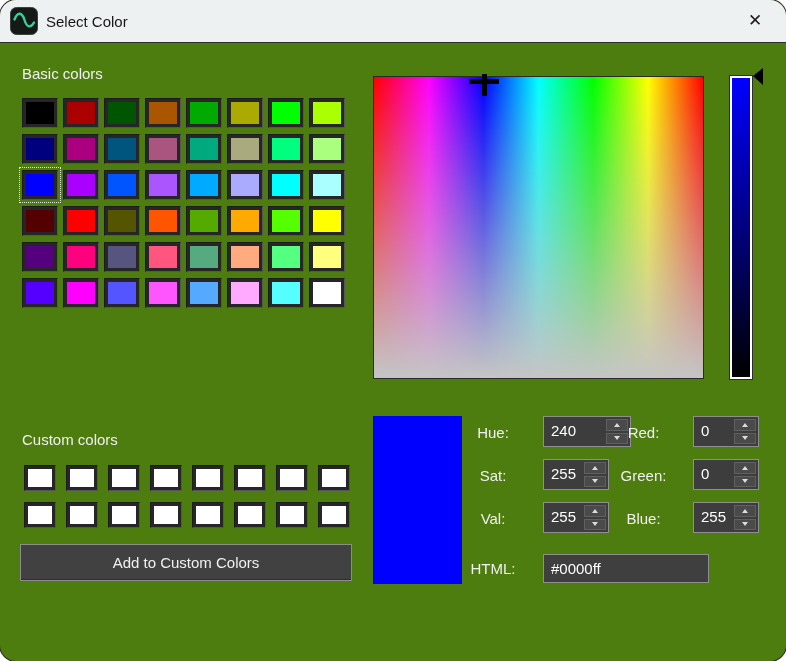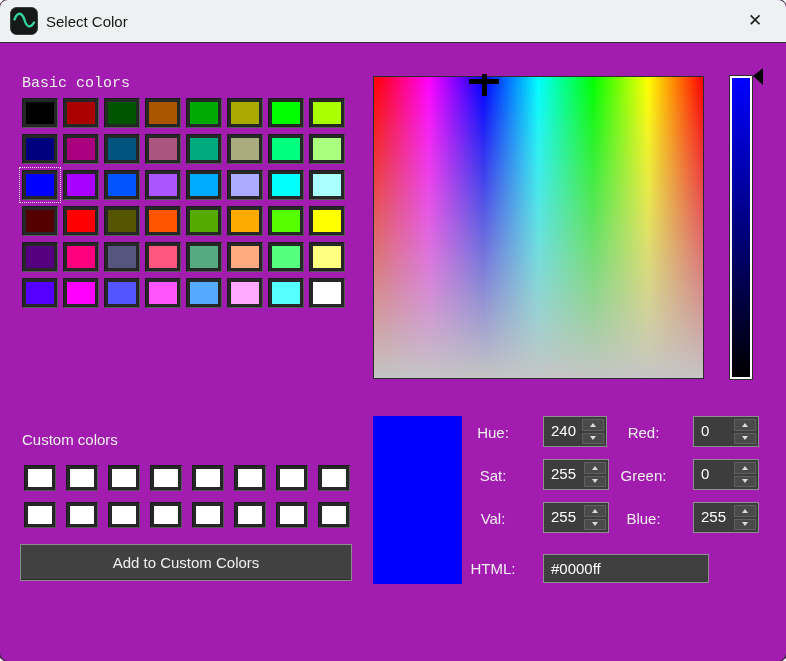--- a/index.html
+++ b/index.html
@@ -1,16 +1,16 @@
 <!DOCTYPE html>
 <html><head>
 <meta charset="utf-8">
 <style>
   html,body{margin:0;padding:0;background:#ffffff;font-family:"Liberation Sans",sans-serif;}
-  .dialog{position:relative;width:786px;height:661px;background:#a21caf;border-radius:8px;
+  .dialog{position:relative;width:786px;height:661px;background:#4d7c0f;border-radius:16px;
           overflow:hidden;box-shadow:0 0 0 1px #2a2a2a;}
   
   .titlebar{position:absolute;left:0;top:0;right:0;height:42px;background:#eef1f1;
             border-bottom:1px solid #303030;display:flex;align-items:center;}
   .app-icon{width:28px;height:28px;margin-left:10px;flex:0 0 auto;}
   .title-text{margin-left:8px;font-size:15px;color:#161616;}
   .close-btn{position:absolute;right:8px;top:0;width:46px;height:41px;display:flex;
              align-items:center;justify-content:center;font-size:17px;color:#1d1d1d;cursor:default;}
   
   .body{position:absolute;left:0;top:43px;right:0;bottom:0;}
@@ -81,21 +81,21 @@
       <path d="M4.5 12.5 C 7.5 4.5, 12 5, 14.5 13 C 16.8 20.5, 20.5 21.5, 24 15.5" fill="none" stroke="#34d399" stroke-width="2.4" stroke-linecap="round"></path>
     </svg>
     <span class="title-text">Select Color</span>
     <div class="close-btn">
       <span>✕</span>
     </div>
   </div>
 
   <div class="body">
 
-    <div class="lbl" style="left:22px;top:32px;font-family:Liberation Mono, monospace;">Basic colors</div>
+    <div class="lbl" style="left:22px;top:22px;">Basic colors</div>
 
     <div class="grid" id="basic-grid">
         <div class="swatch">
           <div class="swatch-inner" style="background: rgb(0, 0, 0);"></div>
         </div>
         <div class="swatch">
           <div class="swatch-inner" style="background: rgb(170, 0, 0);"></div>
         </div>
         <div class="swatch">
           <div class="swatch-inner" style="background: rgb(0, 85, 0);"></div>
@@ -303,21 +303,21 @@
     </div>
 
     <div class="vslider">
       <div class="vslider-inner" id="vslider-inner" style="background: linear-gradient(rgb(0, 0, 255), rgb(0, 0, 0));"></div>
     </div>
     <div class="slider-arrow"></div>
 
     <div class="preview" id="preview" style="background: rgb(0, 0, 255);"></div>
 
     <div class="lbl field-label" style="left:450px;top:381px;width:86px;">Hue:</div>
-    <div class="spin" style="left:543px;top:373px;width:64px;">
+    <div class="spin" style="left:543px;top:373px;width:88px;">
       <input value="240" style="">
       <div class="spin-btns">
         <div class="spin-btn">
             <i class="tri-up"></i>
           </div>
         <div class="spin-btn">
             <i class="tri-down"></i>
           </div>
       </div>
     </div>

